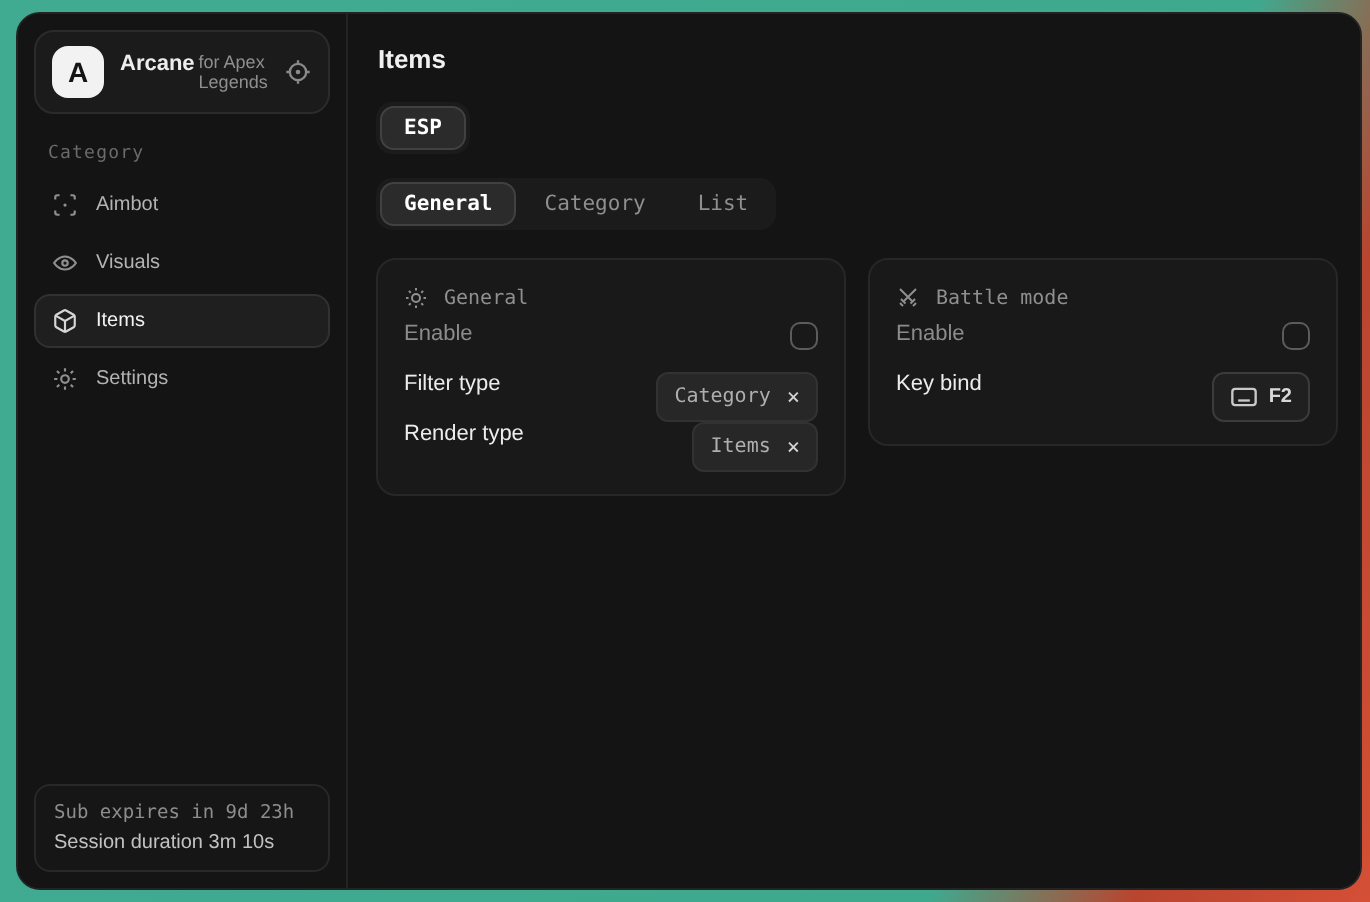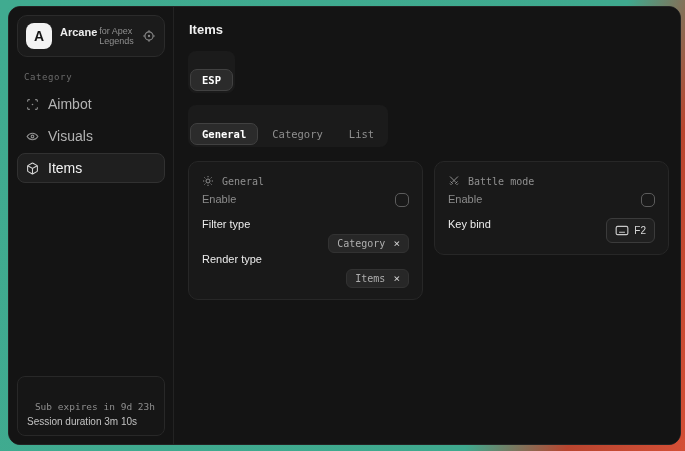--- a/index.html
+++ b/index.html
@@ -2,21 +2,21 @@
 <html><head>
 <meta charset="utf-8">
 <style>
   * { margin:0; padding:0; box-sizing:border-box; }
   html,body { width:685px; height:451px; overflow:hidden; }
   body {
     font-family:"Liberation Sans", sans-serif;
     background:linear-gradient(110deg,#40ab90 0%,#3fa98e 74%,#b9452f 86%,#d44f36 100%);
     position:relative;
   }
-  .mono { font-family:"DejaVu Sans Mono", monospace;margin-top:16px; }
+  .mono { font-family:"DejaVu Sans Mono", monospace; }
 
   .window {
     position:absolute; inset:6px 4px 6px 8px;
     background:#131313; border:1px solid #232323; border-radius:12px;
     display:flex; overflow:hidden;
   }
 
   
   .sidebar {
     width:165px; flex:none; border-right:1px solid #232323;
@@ -37,32 +37,32 @@
   .brand-sub { font-size:9px; color:#8f8f8f; }
   .brand-icon { margin-left:auto; color:#8a8a8a; display:flex; }
 
   .section-label {
     margin:15px 7px 7px; font-size:9px; letter-spacing:.6px; color:#6b6b6b;
   }
   .nav { display:flex; flex-direction:column; gap:2px; }
   .nav-item {
     display:flex; align-items:center; gap:9px;
     padding:6px 8px; border-radius:8px; border:1px solid transparent;
-    color:#b3b3b3; font-size:14px; cursor:default;text-align:right;
+    color:#b3b3b3; font-size:10px; cursor:default;text-align:right;
   }
   .nav-item .ic { display:flex; color:#8f8f8f; }
   .nav-item.active { background:#1f1f1f; border-color:#313131; color:#f2f2f2; }
   .nav-item.active .ic { color:#d6d6d6; }
 
   .side-spacer { flex:1; }
   .footer-card {
     border:1px solid #282828; border-radius:8px; padding:8px 9px;
     display:flex; flex-direction:column; gap:4px; background:#161616;
   }
-  .footer-line1 { font-size:9.5px; color:#8d8d8d;text-align:right; }
+  .footer-line1 { font-size:9.5px; color:#8d8d8d; }
   .footer-line2 { font-size:10px; color:#c2c2c2; }
 
   
   .main { flex:1; padding:13px 13px 13px 14px; display:flex; flex-direction:column; background:#141414; }
   .page-title { font-size:13px; font-weight:bold; color:#f0f0f0; margin:2px 0 14px 1px; }
 
   .tab-group {
     display:inline-flex; align-self:flex-start; gap:2px;
     background:#1b1b1b; border-radius:8px; padding:2px; margin-bottom:12px;
   }
@@ -97,21 +97,21 @@
   .tag {
     display:inline-flex; align-items:center; gap:8px;
     background:#272727; border:1px solid #323232; border-radius:6px;
     padding:3px 8px; font-size:10px; color:#aeaeae;
   }
   .tag .x { color:#d2d2d2; font-size:11px; line-height:1; cursor:pointer; }
 
   .keybind {
     display:inline-flex; align-items:center; gap:5px;
     background:#202020; border:1px solid #3b3b3b; border-radius:6px;
-    padding:3px 8px; font-size:10px; font-weight:normal; color:#d8d8d8;
+    padding:3px 8px; font-size:10px; font-weight:bold; color:#d8d8d8;
   }
   .keybind .ic { display:flex; color:#c9c9c9; }
 
   svg { display:block; }
 </style>
 </head>
 <body>
 
 <div class="window">
 
@@ -158,20 +158,29 @@
       </div>
       <div class="nav-item active">
         <span class="ic">
           <svg width="13" height="13" viewBox="0 0 24 24" fill="none" stroke="currentColor" stroke-width="2">
             <path d="M21 8v8a2 2 0 0 1-1 1.73l-7 4a2 2 0 0 1-2 0l-7-4A2 2 0 0 1 3 16V8a2 2 0 0 1 1-1.73l7-4a2 2 0 0 1 2 0l7 4A2 2 0 0 1 21 8z"></path>
             <path d="M3.3 7l8.7 5 8.7-5"></path>
               <path d="M12 22V12"></path>
           </svg>
         </span>
         <span>Items</span>
+      </div>
+      <div class="nav-item">
+        <span class="ic">
+          <svg width="13" height="13" viewBox="0 0 24 24" fill="none" stroke="currentColor" stroke-width="2">
+            <circle cx="12" cy="12" r="3.5"></circle>
+            <path d="M12 2v3M12 19v3M2 12h3M19 12h3M4.6 4.6l2.1 2.1M17.3 17.3l2.1 2.1M19.4 4.6l-2.1 2.1M6.7 17.3l-2.1 2.1"></path>
+          </svg>
+        </span>
+        <span>Settings</span>
       </div>
     </nav>
 
     <div class="side-spacer"></div>
 
     <div class="footer-card">
       <span class="footer-line1 mono">Sub expires in 9d 23h</span>
       <span class="footer-line2">Session duration 3m 10s</span>
     </div>
   </aside>

